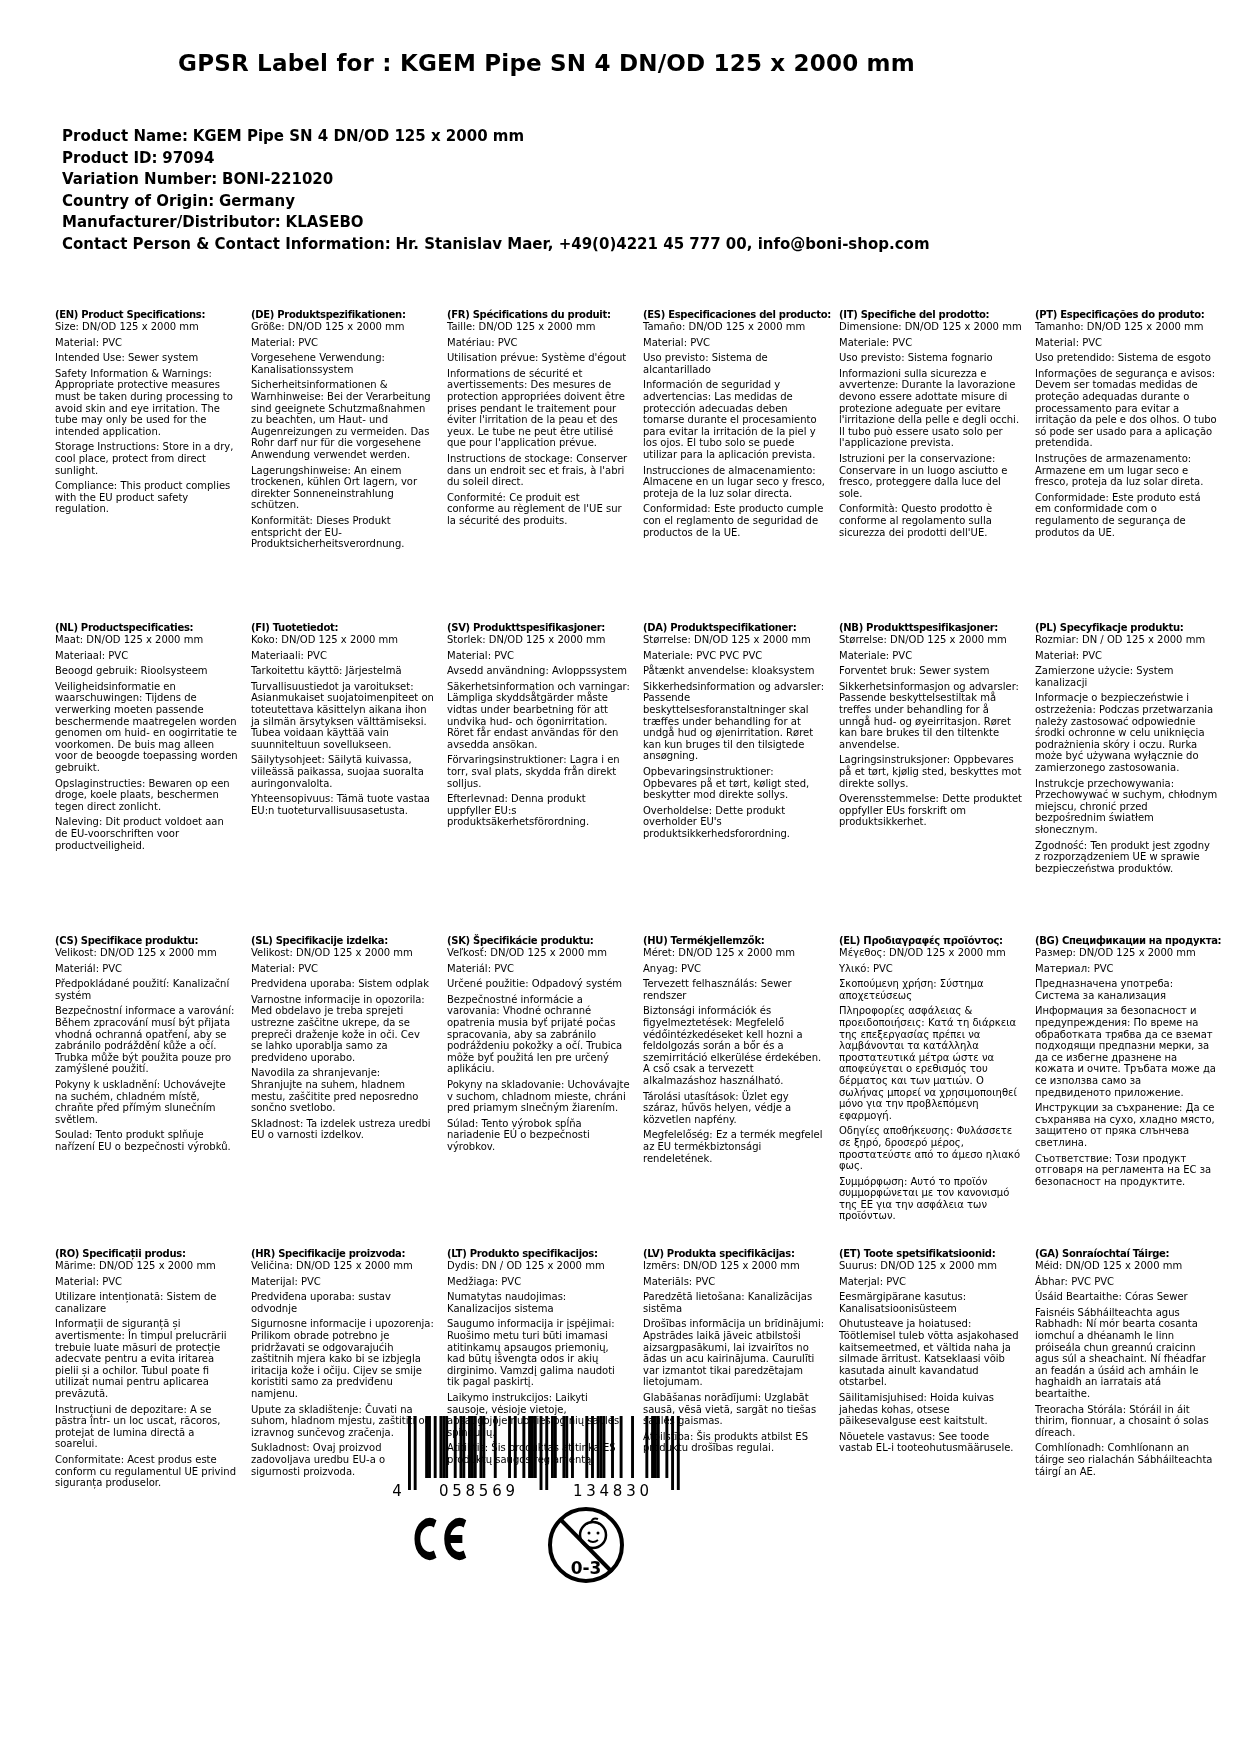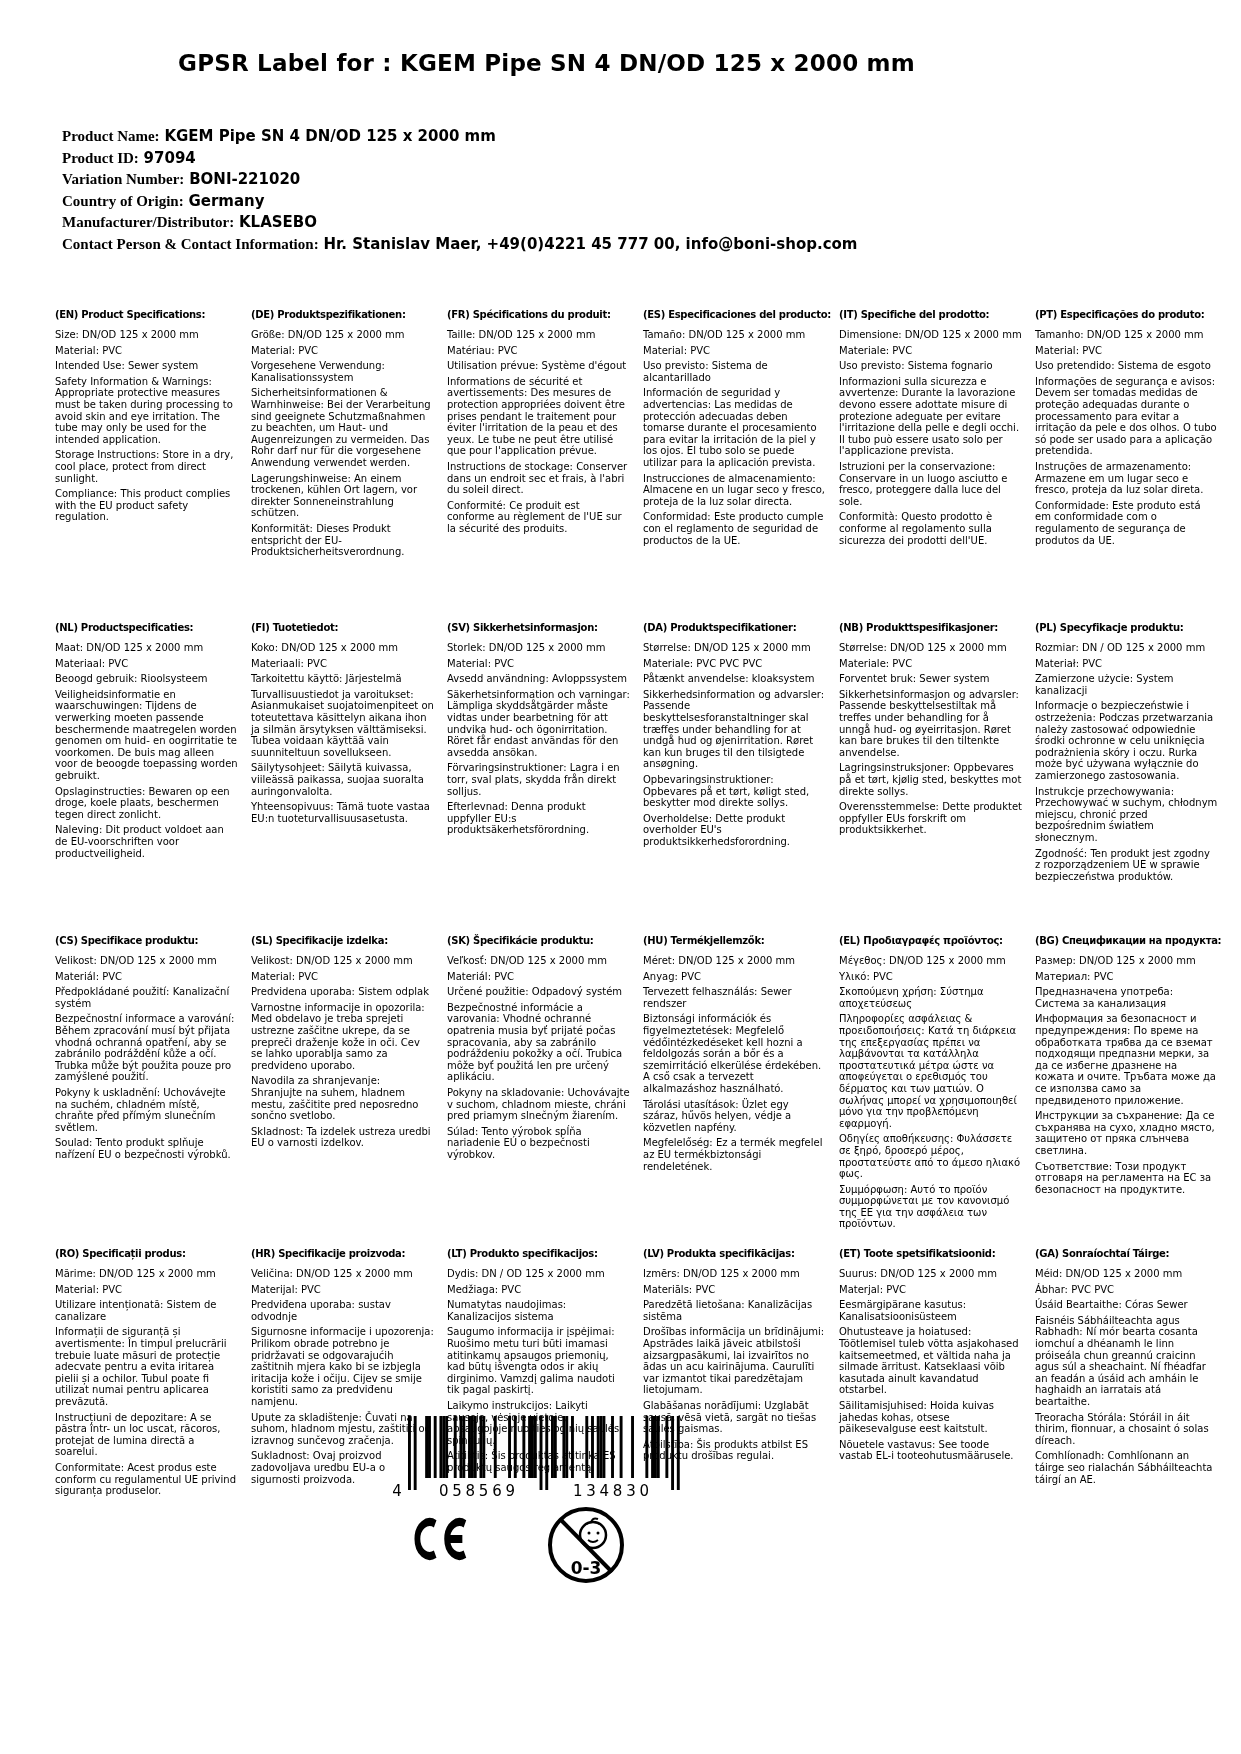--- a/index.html
+++ b/index.html
@@ -6,30 +6,30 @@
   body{
     width:1241px;height:1754px;position:relative;overflow:hidden;
     background:#ffffff;color:#000000;
     font-family:"DejaVu Sans","Liberation Sans",sans-serif;
   }
   .title{
     position:absolute;top:50px;left:0;width:1093px;text-align:center;
     font-size:23px;font-weight:bold;letter-spacing:.2px;
   }
   .pinfo{position:absolute;left:62px;top:126px;font-size:15px;line-height:21.5px;}
-  .pinfo .lab{font-weight:bold;font-family:Liberation Serif, serif;}
+  .pinfo .lab{font-weight:bold;}
   .pinfo .val{font-weight:bold;}
   .specs-grid{
     position:absolute;left:55px;top:308px;
     display:grid;grid-template-columns:repeat(6,196px);grid-auto-rows:313px;
   }
   .spec-block{width:183px;font-size:10px;line-height:11.6px;}
   .spec-header{font-weight:bold;font-size:10px;line-height:13px;letter-spacing:-0.3px;white-space:nowrap;}
   .spec-para{margin:4px 0 0 0;}
-  .spec-para:first-of-type{margin-top:8px;}
+  .spec-para:first-of-type{margin-top:0;}
   .barcode{position:absolute;left:388px;top:1416px;}
   .barcode rect{fill:#000;}
   .bc-t{font-family:"DejaVu Sans","Liberation Sans",sans-serif;font-size:15px;fill:#000;}
   .ce{position:absolute;left:408px;top:1514px;}
   .age{position:absolute;left:547px;top:1504px;}
   .age-t{font-family:"DejaVu Sans","Liberation Sans",sans-serif;font-size:17px;font-weight:bold;fill:#000;}
 </style>
 </head>
 <body>
 
@@ -111,21 +111,21 @@
     <div class="spec-block">
       <div class="spec-header">(FI) Tuotetiedot:</div>
       <p class="spec-para">Koko: DN/OD 125 x 2000 mm</p>
       <p class="spec-para">Materiaali: PVC</p>
       <p class="spec-para">Tarkoitettu käyttö: Järjestelmä</p>
       <p class="spec-para">Turvallisuustiedot ja varoitukset: Asianmukaiset suojatoimenpiteet on toteutettava käsittelyn aikana ihon ja silmän ärsytyksen välttämiseksi. Tubea voidaan käyttää vain suunniteltuun sovellukseen.</p>
       <p class="spec-para">Säilytysohjeet: Säilytä kuivassa, viileässä paikassa, suojaa suoralta auringonvalolta.</p>
       <p class="spec-para">Yhteensopivuus: Tämä tuote vastaa EU:n tuoteturvallisuusasetusta.</p>
     </div>
     <div class="spec-block">
-      <div class="spec-header">(SV) Sikkerhetsinformasjon:</div>
+      <div class="spec-header">(SV) Produkttspesifikasjoner:</div>
       <p class="spec-para">Storlek: DN/OD 125 x 2000 mm</p>
       <p class="spec-para">Material: PVC</p>
       <p class="spec-para">Avsedd användning: Avloppssystem</p>
       <p class="spec-para">Säkerhetsinformation och varningar: Lämpliga skyddsåtgärder måste vidtas under bearbetning för att undvika hud- och ögonirritation. Röret får endast användas för den avsedda ansökan.</p>
       <p class="spec-para">Förvaringsinstruktioner: Lagra i en torr, sval plats, skydda från direkt solljus.</p>
       <p class="spec-para">Efterlevnad: Denna produkt uppfyller EU:s produktsäkerhetsförordning.</p>
     </div>
     <div class="spec-block">
       <div class="spec-header">(DA) Produktspecifikationer:</div>
       <p class="spec-para">Størrelse: DN/OD 125 x 2000 mm</p>

